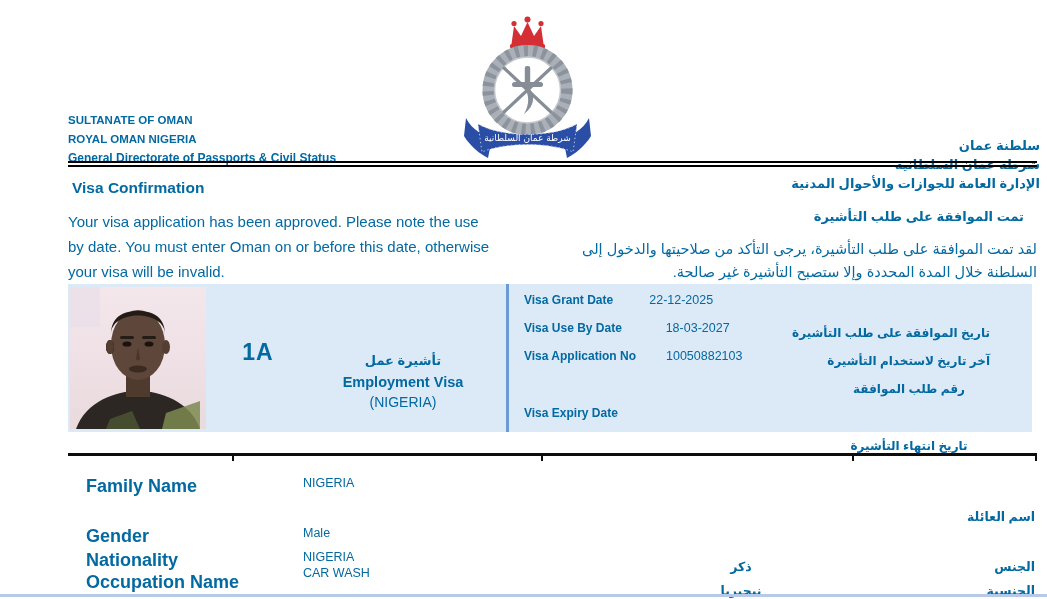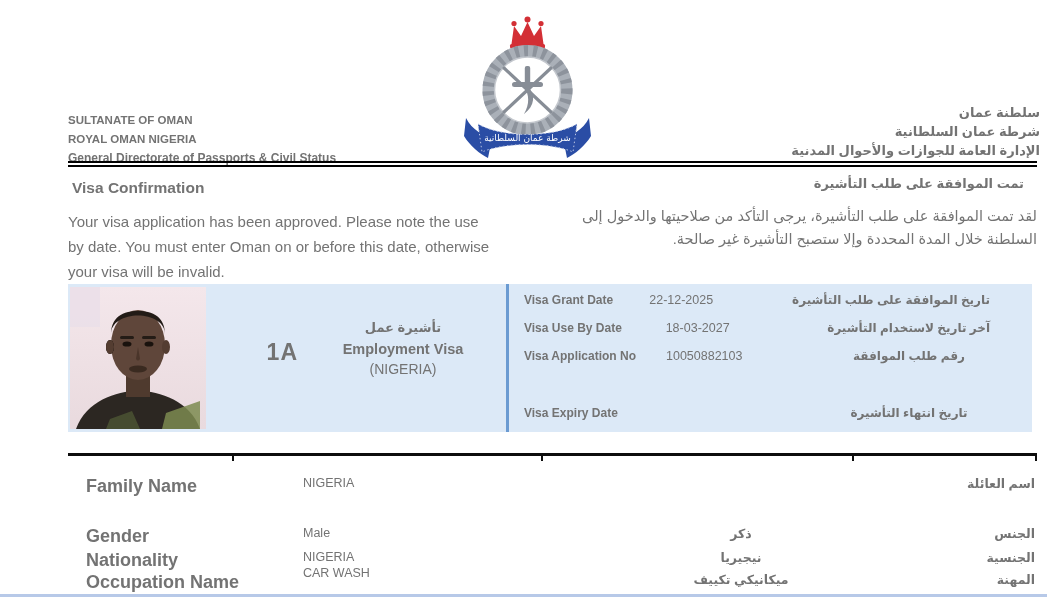--- a/index.html
+++ b/index.html
@@ -1,40 +1,40 @@
 <!DOCTYPE html>
 <html><head>
 <meta charset="utf-8">
 <style>
   html,body{margin:0;padding:0;background:#fff;}
   .page{position:relative;width:1047px;height:599px;background:#ffffff;overflow:hidden;
-        font-family:"Liberation Sans","DejaVu Sans",sans-serif;color:#737373;}
+        font-family:"Liberation Sans","DejaVu Sans",sans-serif;color:#0369a1;}
   .abs{position:absolute;}
-  .rtl{direction:rtl;unicode-bidi:embed;}
+  .rtl{direction:rtl;unicode-bidi:embed;margin-top:33px;}
 
   
   .hdr-left{left:68px;top:111px;}
   .hdr-left .l{font-weight:700;font-size:11.5px;line-height:19px;white-space:nowrap;}
   .hdr-left .l3{font-size:12px;}
   .hdr-right{right:7px;top:103px;text-align:right;}
   .hdr-right .l{font-weight:600;font-size:13px;line-height:19px;white-space:nowrap;}
   .logo{left:460px;top:12px;width:135px;height:148px;}
   .hdr-rule{left:68px;top:161px;width:969px;height:6px;box-sizing:border-box;
             border-top:2px solid #000;border-bottom:2px solid #000;}
 
   
   .conf-title-en{left:72px;top:179px;font-size:15.5px;font-weight:700;}
   .conf-title-ar{right:23px;top:176px;font-size:13px;font-weight:600;text-align:right;}
   .conf-body-en{left:68px;top:209px;width:430px;font-size:15px;line-height:25px;}
   .conf-body-ar{right:10px;top:205px;width:460px;font-size:14.5px;line-height:23px;text-align:right;}
 
   
   .card{left:68px;top:284px;width:964px;height:148px;background:#dce9f7;}
   .card .photo{position:absolute;left:2px;top:3px;width:136px;height:142px;}
-  .card .code{position:absolute;left:150px;top:55px;width:80px;text-align:right;
+  .card .code{position:absolute;left:150px;top:55px;width:80px;text-align:center;
               font-size:23px;font-weight:700;letter-spacing:1px;}
   .card .vtype{position:absolute;left:230px;top:36px;width:210px;text-align:center;}
   .card .vtype .ar{font-size:13px;font-weight:700;margin-bottom:6px;}
   .card .vtype .en{font-size:14.5px;font-weight:700;margin-bottom:4px;}
   .card .vtype .sub{font-size:14px;}
   .card .vdiv{position:absolute;left:438px;top:0;width:3px;height:100%;background:#6b9bd2;}
   .card .fields{position:absolute;left:456px;right:42px;top:0;height:100%;}
   .frow{position:absolute;left:0;right:0;display:flex;align-items:flex-start;}
   .frow .fl{width:142px;font-size:12px;font-weight:700;white-space:nowrap;}
   .frow .fv{width:162px;font-size:12.5px;}

